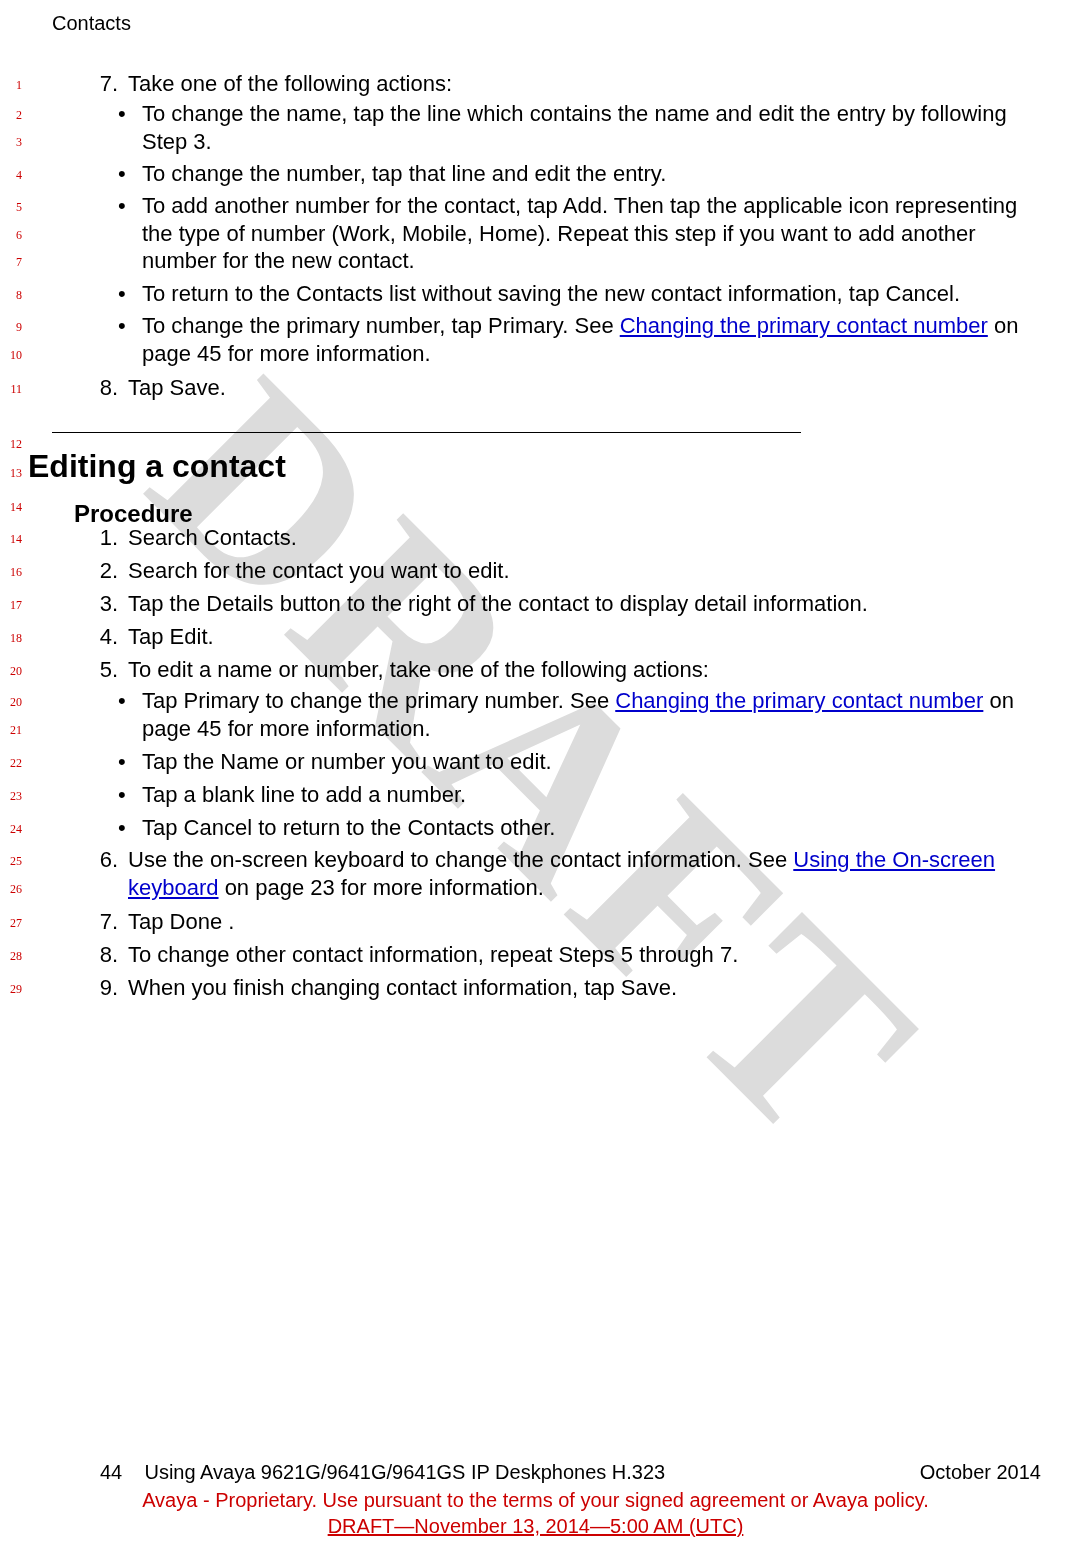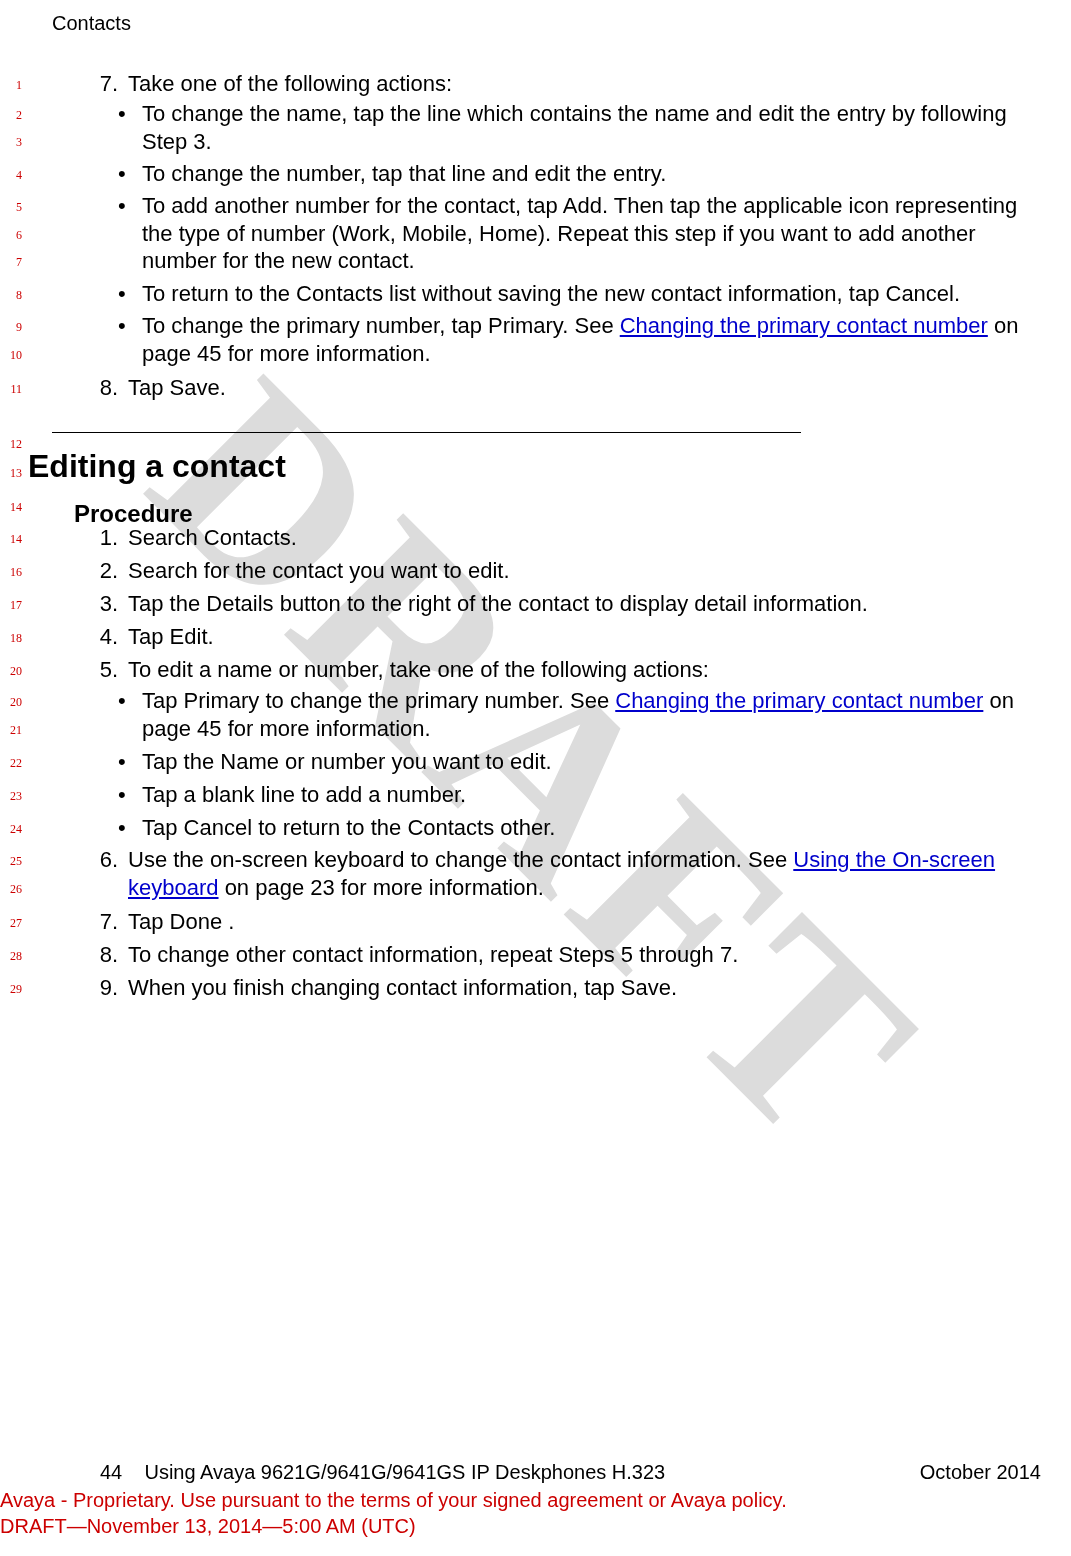--- a/index.html
+++ b/index.html
@@ -91,26 +91,26 @@
     display:flex;
     justify-content: space-between;
     margin-left: 48px;
   }
   .footer-pg { }
   .footer-title { }
   .footer-date { }
   .footer-red {
     position: absolute;
     left:0; right:0;
-    text-align: left;
+    text-align: center;
     color: #cc0000;
     font-size: 20px;
   }
   .footer-red.a { bottom: 44px; }
-  .footer-red.b { bottom: 18px; }
+  .footer-red.b { bottom: 18px; text-decoration: underline; }
 </style>
 </head>
 <body>
 
 <div class="page">
   <div class="watermark">DRAFT</div>
 
   <div class="content">
 
     <div class="header">Contacts</div>

